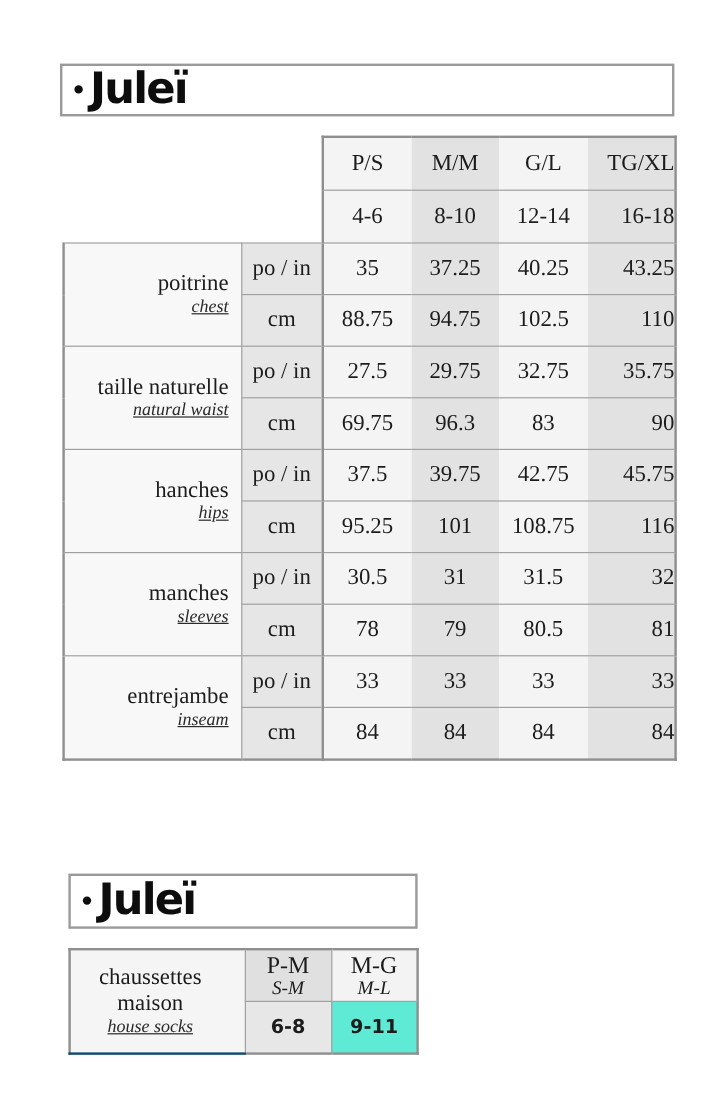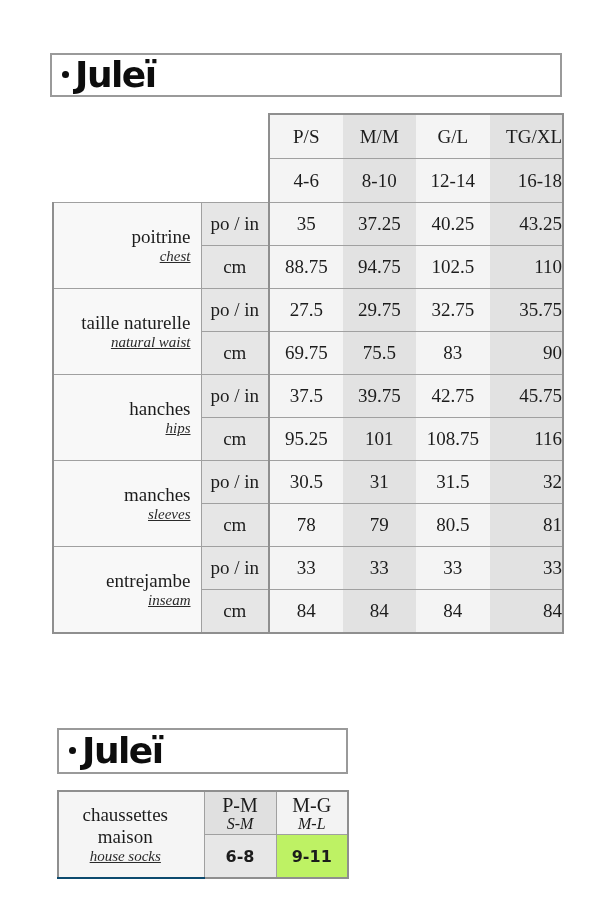--- a/index.html
+++ b/index.html
@@ -97,21 +97,21 @@
     border-top:2px solid #8f8f8f;
     border-bottom:2px solid #0c4a6e;
     padding-right:12px;
   }
   .socks-table tr.hrow td{border-top:2px solid #8f8f8f;}
   .socks-table tr.vrow td{border-bottom:2px solid #8f8f8f;}
   .socks-table td.endcol{border-right:2px solid #8f8f8f;}
   td.s-hdr-dark{background:#e0e0e0;}
   td.s-hdr-light{background:#f3f3f3;}
   td.s-val-dark{background:#e7e7e7;}
-  td.s-val-light{background:#bef264;}
+  td.s-val-light{background:#5eead4;}
   .size-fr{font-size:20px;line-height:21px;}
   .size-en{font-style:italic;font-size:16px;line-height:15px;}
   .sock-val{font-family:"DejaVu Sans", sans-serif;font-size:16px;font-weight:bold;}
 </style>
 </head>
 <body>
 
 <div class="page">
 
   <div class="logo-box first">
@@ -172,21 +172,21 @@
       </td>
       <td class="c-unit">po / in</td>
       <td class="c-data first light">27.5</td>
       <td class="c-data dark">29.75</td>
       <td class="c-data light">32.75</td>
       <td class="c-data last dark">35.75</td>
     </tr>
     <tr class="srow">
       <td class="c-unit">cm</td>
       <td class="c-data first light">69.75</td>
-      <td class="c-data dark">75.5</td>
+      <td class="c-data dark">96.3</td>
       <td class="c-data light">83</td>
       <td class="c-data last dark">90</td>
     </tr>
 
     <tr class="srow">
       <td class="c-label" rowspan="2">
         <div class="lab-fr">hanches</div>
         <div class="lab-en">hips</div>
       </td>
       <td class="c-unit">po / in</td>

